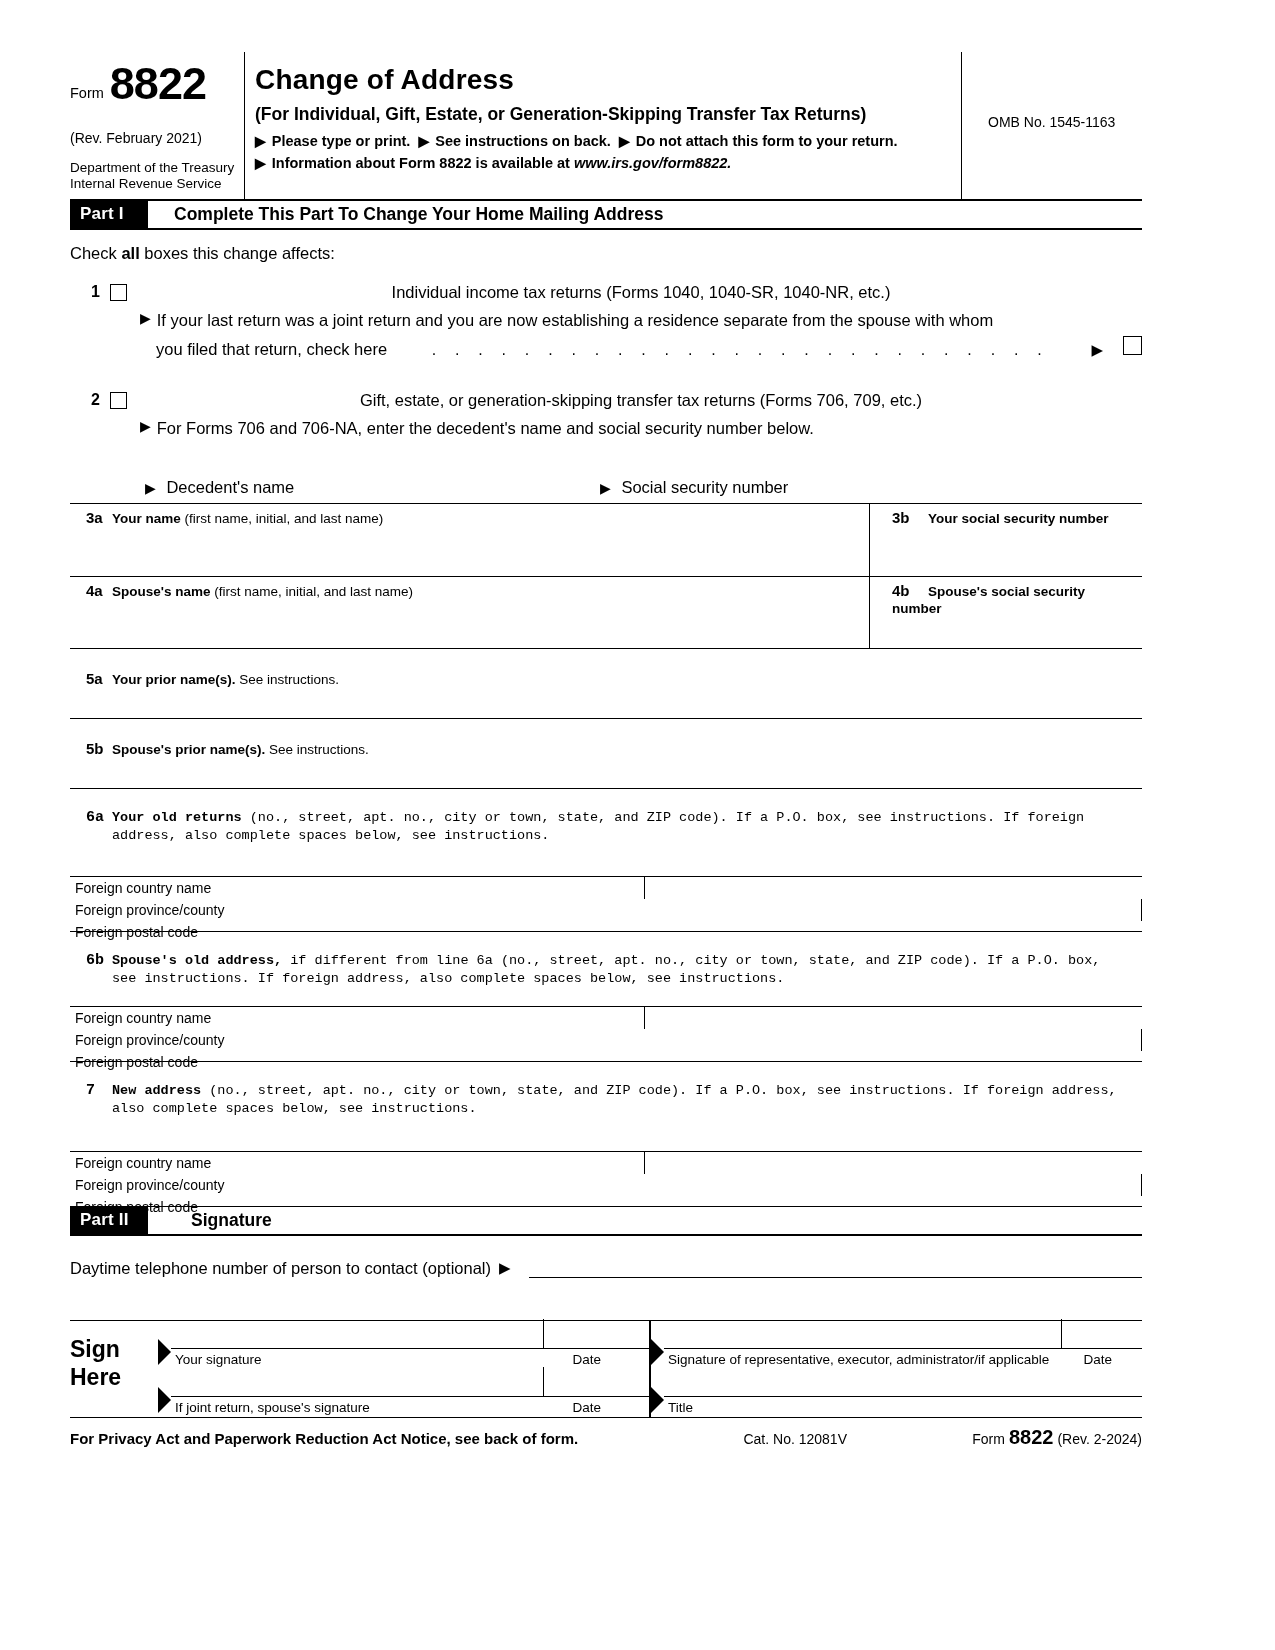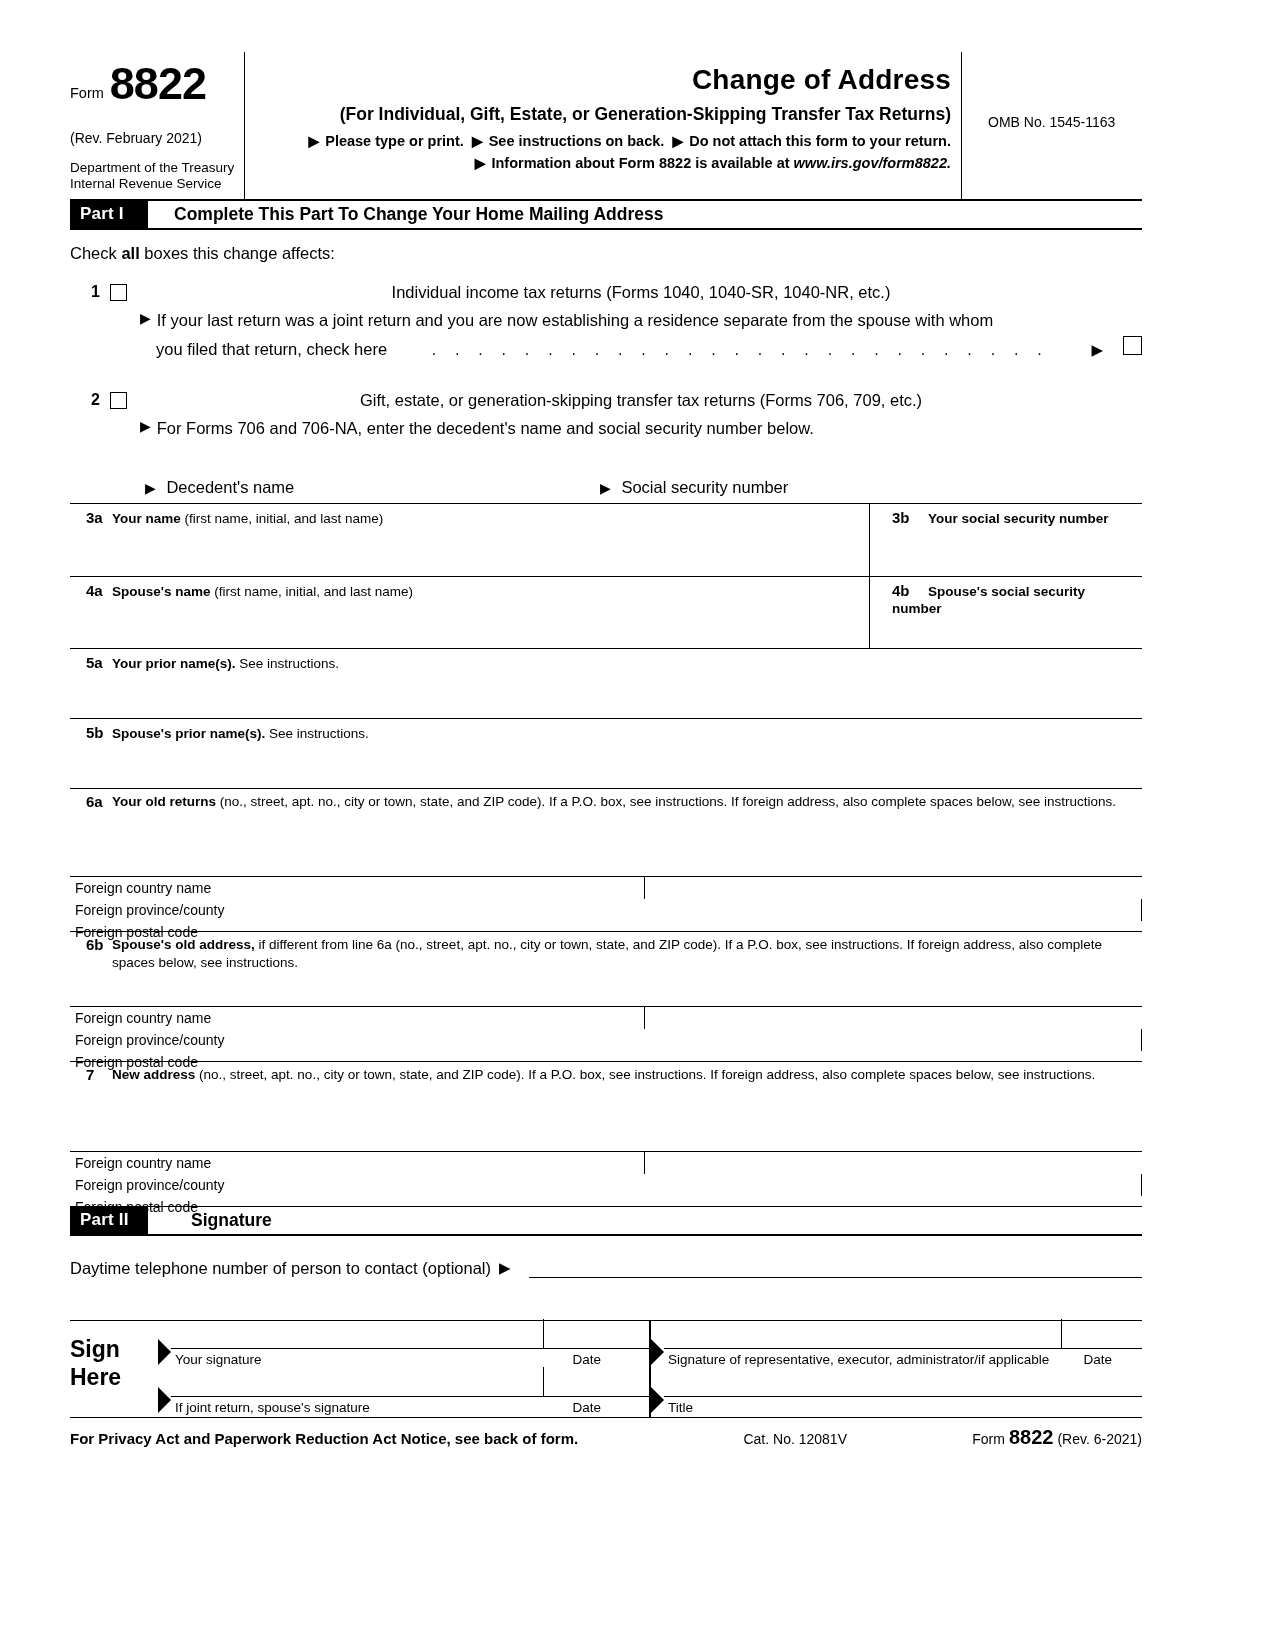--- a/index.html
+++ b/index.html
@@ -64,21 +64,21 @@
   .dept-line {
     font-size: 13.5px;
     margin-top: 14px;
     line-height: 1.22;
   }
   .hdr-center {
     flex: 1;
     box-sizing: border-box;
     padding: 6px 10px 5px 10px;
     border-right: 1.5px solid #000;
-    text-align: right;
+    text-align: left;
   }
   .title-main {
     font-size: 28px;
     font-weight: bold;
     letter-spacing: 0.2px;
     margin-top: 6px;
   }
   .title-sub {
     font-size: 17.5px;
     font-weight: bold;
@@ -263,31 +263,32 @@
   }
   .strong-sm {
     font-weight: bold;
     font-size: 13.5px;
   }
   .box-h-72 { height: 72px; }
   .box-h-71 { height: 71px; }
 
   .single-row {
     border-top: 1.5px solid #000;
-    padding: 4px 6px 4px 0;
+    padding: 20px 6px 4px 0;
     box-sizing: border-box;
   }
   .h-70 { height: 70px; }
   .h-75 { height: 75px; }
   .h-88 { height: 88px; }
   .h-90 { height: 90px; }
 
   .indent-body {
     display: flex;
     align-items: flex-start;
+    font-family: Liberation Mono, monospace;
   }
   .indent-txt {
     flex: 1;
     font-size: 13.5px;
     line-height: 1.32;
     padding-right: 4px;
   }
 
   
   .foreign-row {
@@ -658,18 +659,18 @@
             <span class="sig-cap" style="left:4px;">Title</span>
           </span>
         </div>
       </div>
     </div>
 
     <div class="footer">
       <div class="footer-left">For Privacy Act and Paperwork Reduction Act Notice, see back of form.</div>
       <div class="footer-mid">Cat. No. 12081V</div>
       <div class="footer-right">
-        <span>Form</span><span class="footer-form-num">8822</span><span>(Rev. 6-2021)</span>
+        <span>Form</span><span class="footer-form-num">8822</span><span>(Rev. 2-2024)</span>
       </div>
     </div>
 
   </div>
 </div>
 
 </body></html>

